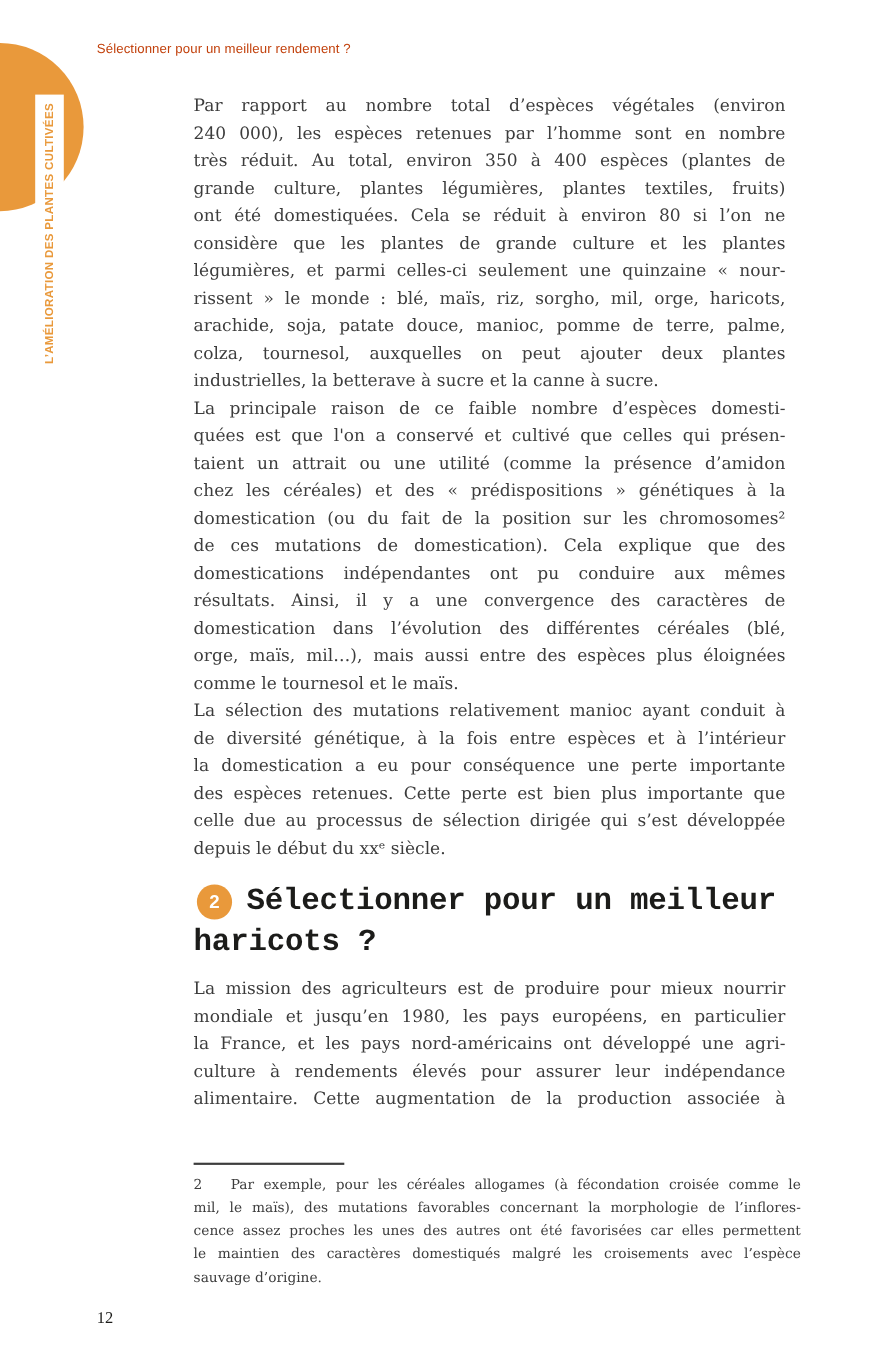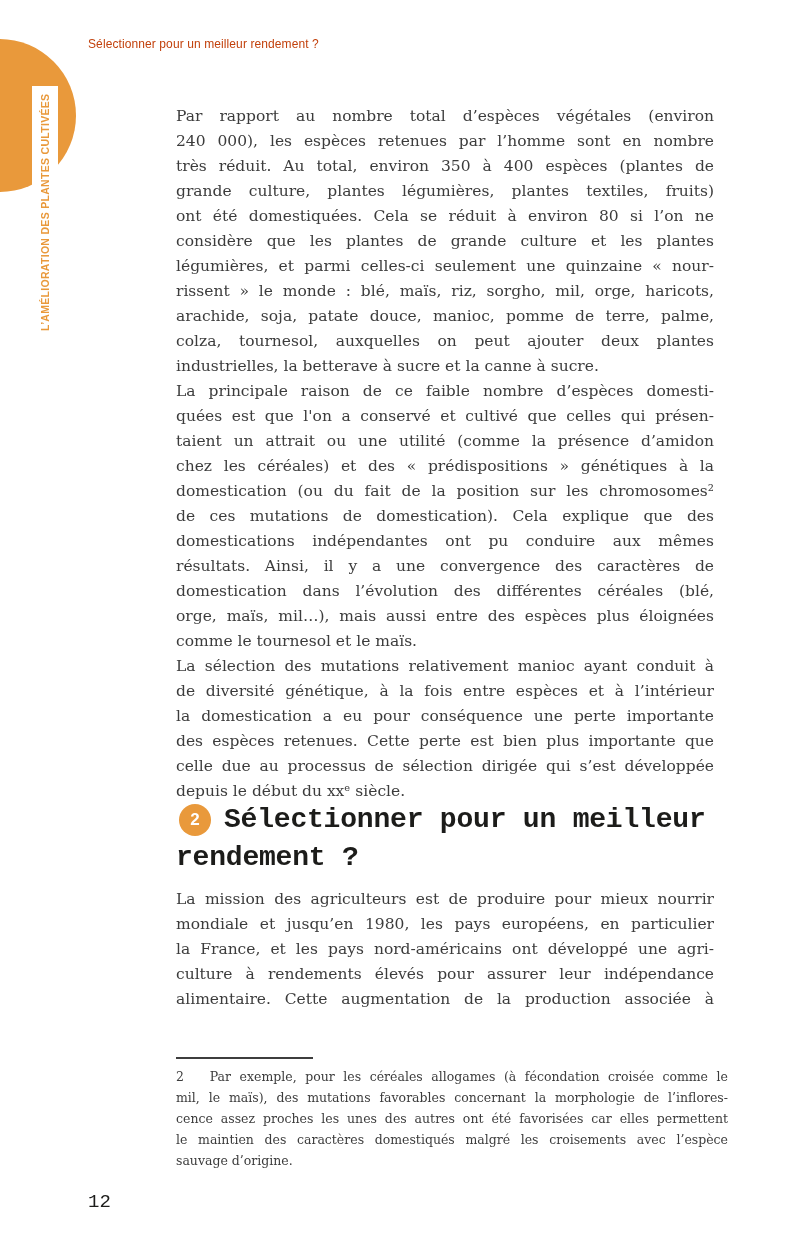--- a/index.html
+++ b/index.html
@@ -20,21 +20,21 @@
     writing-mode:vertical-rl; transform:rotate(180deg);
     font-family:"Liberation Sans", sans-serif; font-weight:700;
     font-size:10.5px; letter-spacing:0.3px; line-height:26px;
     color:var(--accent,#E9993B); text-align:center; white-space:nowrap;
   }
   .running-header {
     position:absolute; left:88px; top:37px;
     font-family:"Liberation Sans", sans-serif; font-size:12px;
     color:#c2410c; letter-spacing:0.1px;
   }
-  .body-block { position:absolute; left:176px; top:84px; width:538px; z-index:3;margin-top:20px; }
+  .body-block { position:absolute; left:176px; top:84px; width:538px; z-index:3; }
   .body-block2 { position:absolute; left:176px; top:887px; width:538px; z-index:3; }
   .line {
     font-family:"DejaVu Serif", serif;
     font-size:15.5px; line-height:25px; color:#3c3c3c;
     text-align:justify; text-align-last:justify;
   }
   .line.flush { text-align-last:left; }
   .heading { position:absolute; left:176px; top:801px; width:560px; color:#1c1c1a; z-index:3; }
   .h-row { display:flex; align-items:center; gap:13px; margin-left:3px; }
   .badge {
@@ -46,21 +46,21 @@
   .h-title {
     font-family:Liberation Mono, monospace; font-weight:700;
     font-size:28px; line-height:37px; letter-spacing:-0.2px;
   }
   .h-line2 { margin-top:1px; }
   .fn-rule { position:absolute; left:176px; top:1057px; width:137px; height:2px; background:#3d3d3d; }
   .footnote { position:absolute; left:176px; top:1066px; width:552px; }
   .footnote .line { font-size:12.5px; line-height:21px; }
   .page-number {
     position:absolute; left:88px; top:1191px;
-    font-family:Liberation Mono, monospace; font-size:19px; color:#1d1d1b;
+    font-family:Liberation Serif, serif; font-size:15px; color:#1d1d1b;
   }
 </style>
 </head>
 <body>
 
 <div class="page">
 
   <div class="circle"></div>
 
   <div class="vlabel">L’AMÉLIORATION DES PLANTES CULTIVÉES</div>
@@ -102,21 +102,21 @@
         <div class="line">celle due au processus de sélection dirigée qui s’est développée</div>
         <div class="line flush">depuis le début du xxᵉ&nbsp;siècle.</div>
       </div>
   </div>
 
   <div class="heading">
     <div class="h-row">
       <div class="badge">2</div>
       <div class="h-title">Sélectionner pour un meilleur</div>
     </div>
-    <div class="h-title h-line2">rendement ?</div>
+    <div class="h-title h-line2">haricots ?</div>
   </div>
 
   <div class="body-block2">
     <div>
         <div class="line">La mission des agriculteurs est de produire pour mieux nourrir</div>
         <div class="line">mondiale et jusqu’en 1980, les pays européens, en particulier</div>
         <div class="line">la France, et les pays nord-américains ont développé une agri-</div>
         <div class="line">culture à rendements élevés pour assurer leur indépendance</div>
         <div class="line">alimentaire. Cette augmentation de la production associée à</div>
       </div>

